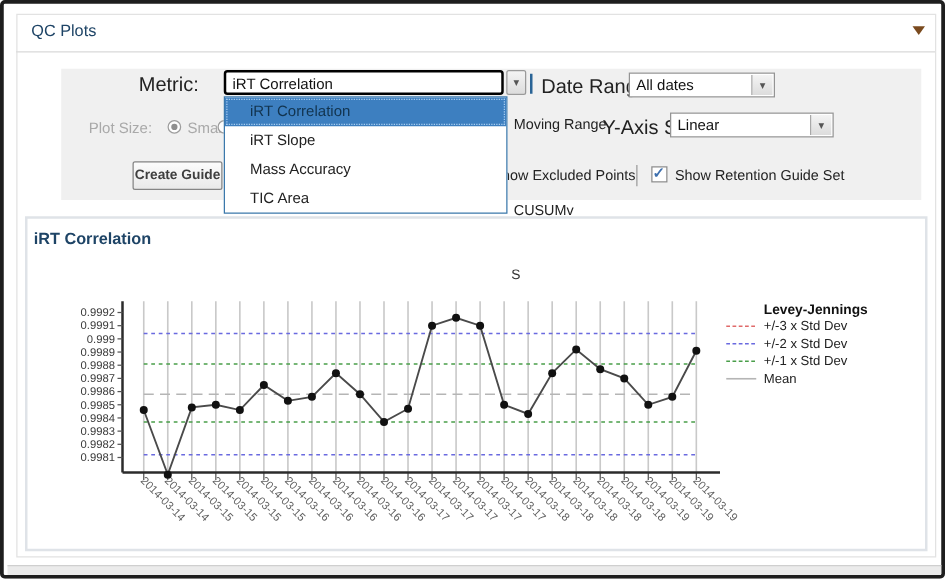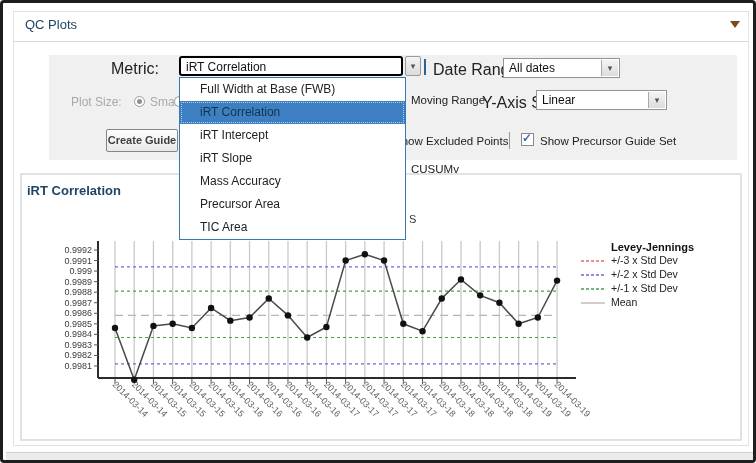--- a/index.html
+++ b/index.html
@@ -83,21 +83,21 @@
   </div>
 
   <div class="abs lbl-sm" style="left:408px;top:112px;margin-top:48px;">CUSUMv</div>
 
   <div class="abs" id="create-guide-button">Create Guide</div>
   <div class="abs lbl-sm" style="left:391px;top:132px;">Show Excluded Points</div>
   <div class="abs sep-gray" style="left:506px;top:129px;"></div>
   <div class="abs checkbox" style="left:518px;top:130px;">
     <span class="mark">✓</span>
   </div>
-  <div class="abs lbl-sm" style="left:537px;top:132px;">Show Precursor Guide Set</div>
+  <div class="abs lbl-sm" style="left:537px;top:132px;">Show Retention Guide Set</div>
 
   <div class="abs" id="chart-panel"></div>
   <div class="abs" id="section-title">iRT Correlation</div>
   <div class="abs" id="chart-box"><svg width="722" height="268" viewBox="0 0 722 268">
         <line x1="95" y1="68" x2="95" y2="205" stroke="#c9c9c9" stroke-width="1.3"></line>
         <line x1="95" y1="205" x2="95" y2="211" stroke="#555" stroke-width="1"></line>
         <line x1="114.22" y1="68" x2="114.22" y2="205" stroke="#c9c9c9" stroke-width="1.3"></line>
         <line x1="114.22" y1="205" x2="114.22" y2="211" stroke="#555" stroke-width="1"></line>
         <line x1="133.44" y1="68" x2="133.44" y2="205" stroke="#c9c9c9" stroke-width="1.3"></line>
         <line x1="133.44" y1="205" x2="133.44" y2="211" stroke="#555" stroke-width="1"></line>
@@ -229,23 +229,20 @@
         <text x="591" y="91" font-size="10.5" fill="#222" font-family="&quot;Liberation Sans&quot;,sans-serif" text-anchor="start">+/-3 x Std Dev</text>
         <line x1="561" y1="102" x2="585" y2="102" stroke="#6a6ae0" stroke-width="1.3" stroke-dasharray="3,2"></line>
         <text x="591" y="105" font-size="10.5" fill="#222" font-family="&quot;Liberation Sans&quot;,sans-serif" text-anchor="start">+/-2 x Std Dev</text>
         <line x1="561" y1="116" x2="585" y2="116" stroke="#4a9e4a" stroke-width="1.3" stroke-dasharray="3,2"></line>
         <text x="591" y="119" font-size="10.5" fill="#222" font-family="&quot;Liberation Sans&quot;,sans-serif" text-anchor="start">+/-1 x Std Dev</text>
         <line x1="561" y1="130" x2="585" y2="130" stroke="#b5b5b5" stroke-width="1.3"></line>
         <text x="591" y="133" font-size="10.5" fill="#222" font-family="&quot;Liberation Sans&quot;,sans-serif" text-anchor="start">Mean</text>
       </svg></div>
 
   <div class="abs" id="metric-dropdown">
-      <div class="opt">Full Width at Base (FWB)</div>
       <div class="opt sel">iRT Correlation</div>
-      <div class="opt">iRT Intercept</div>
       <div class="opt">iRT Slope</div>
       <div class="opt">Mass Accuracy</div>
-      <div class="opt">Precursor Area</div>
       <div class="opt">TIC Area</div>
     </div>
 
   <div class="abs" id="bottom-strip"></div>
 </div>
 
 </body></html>

